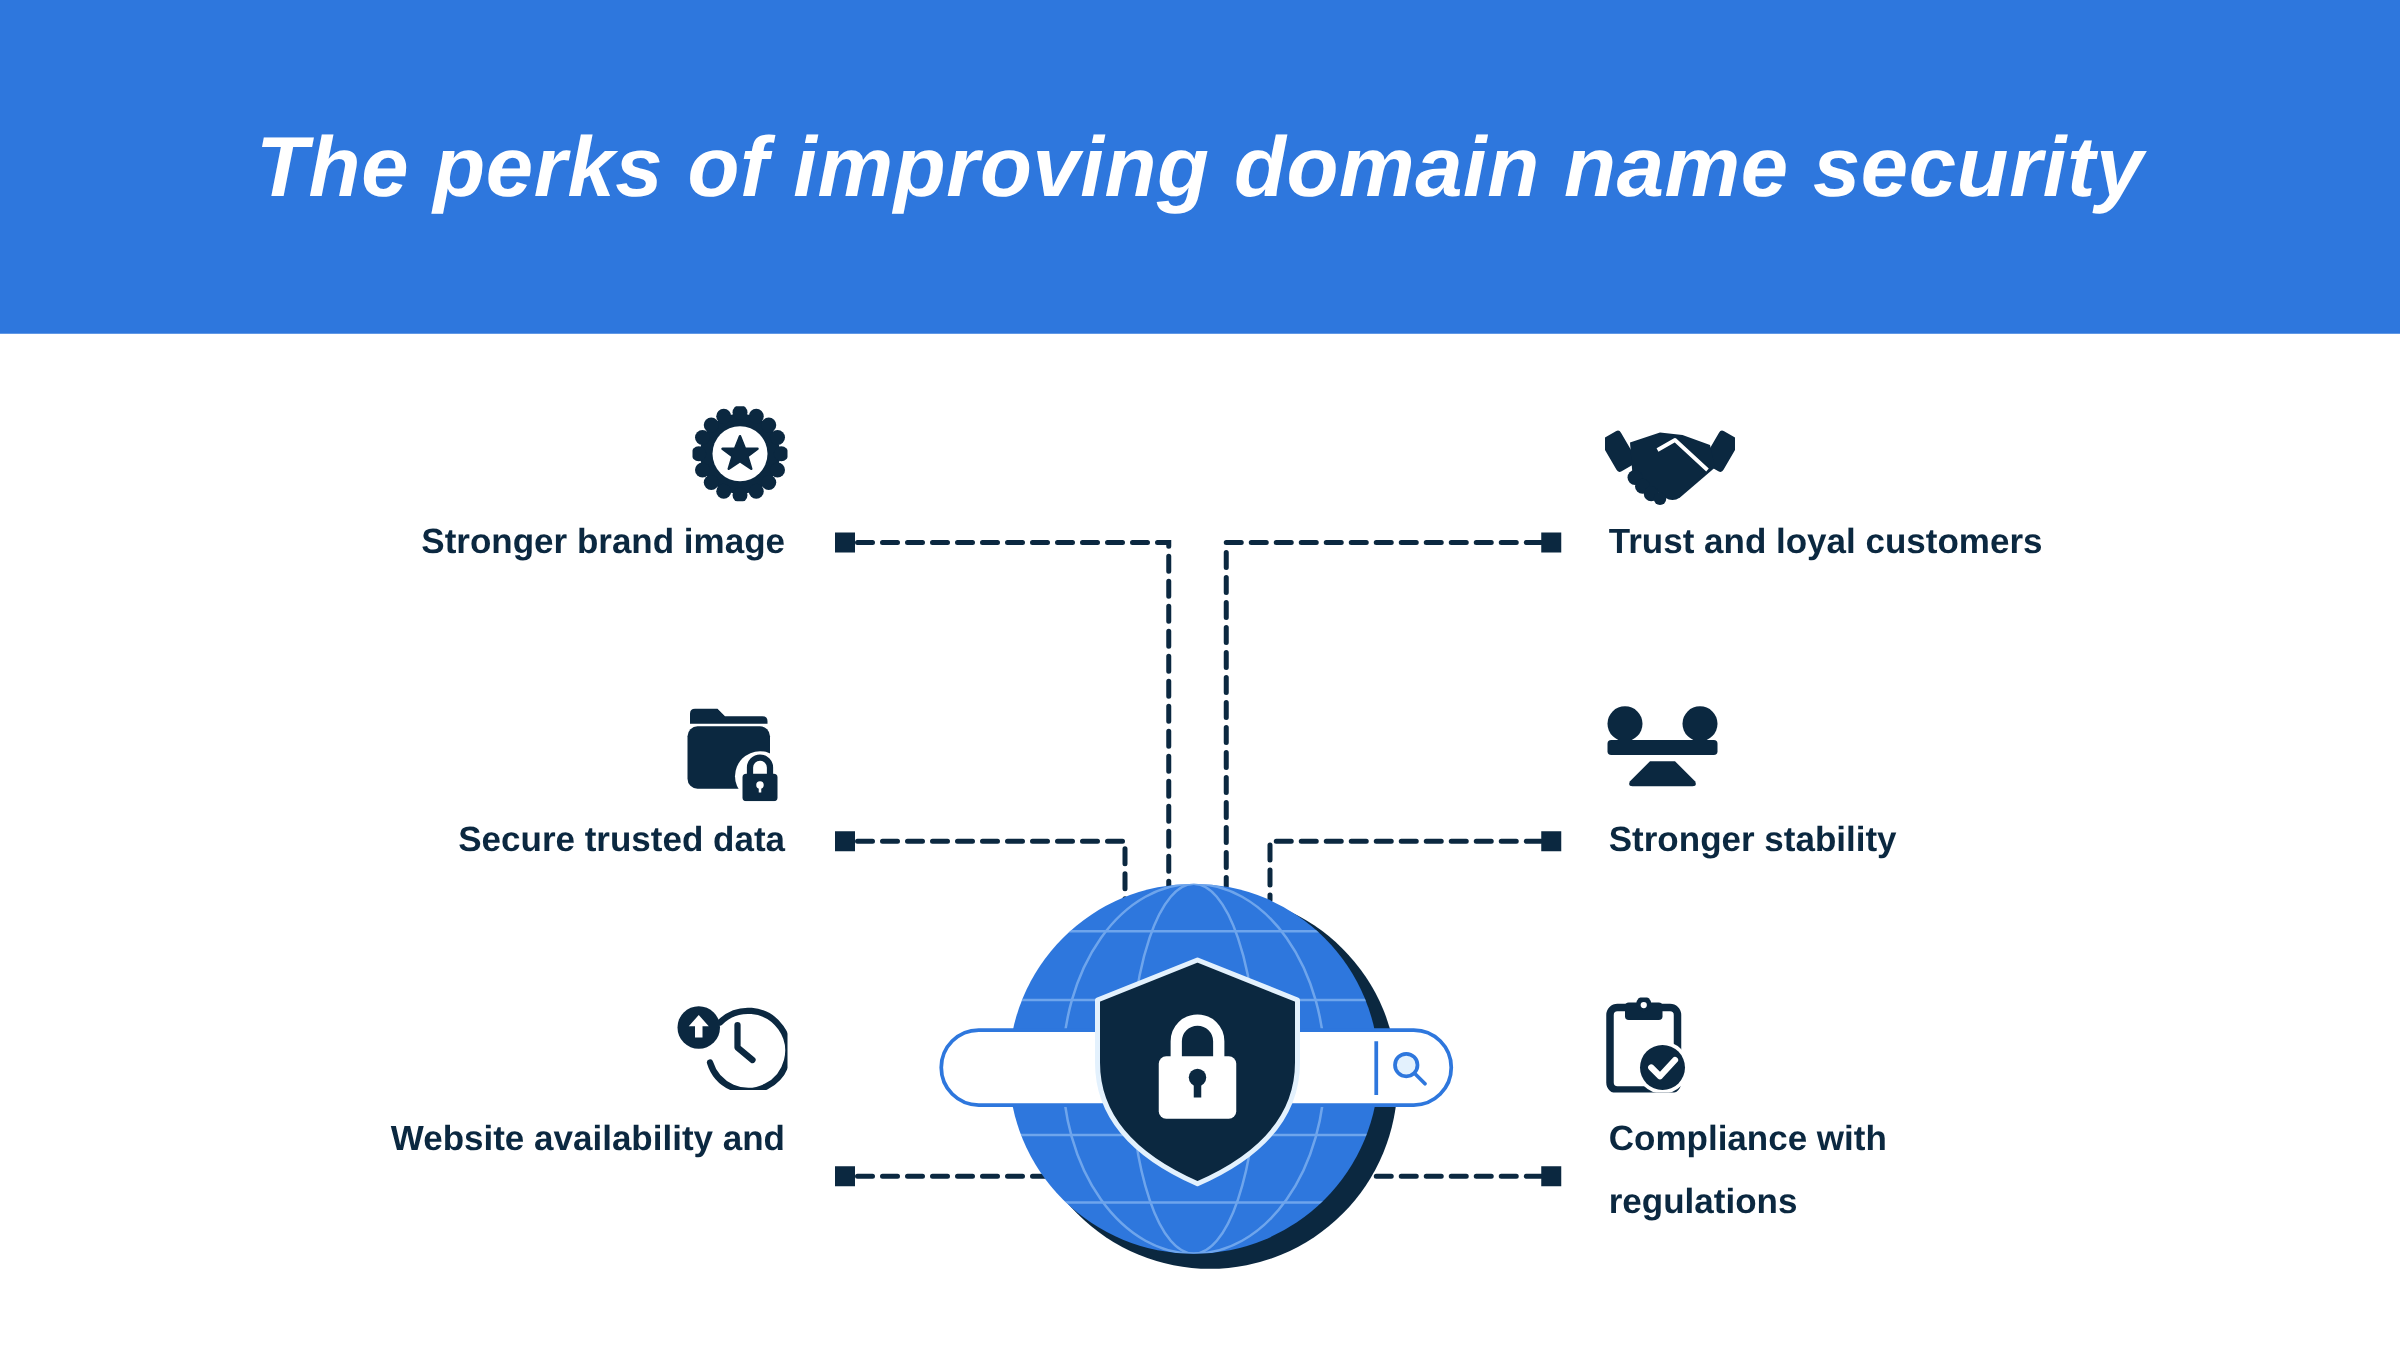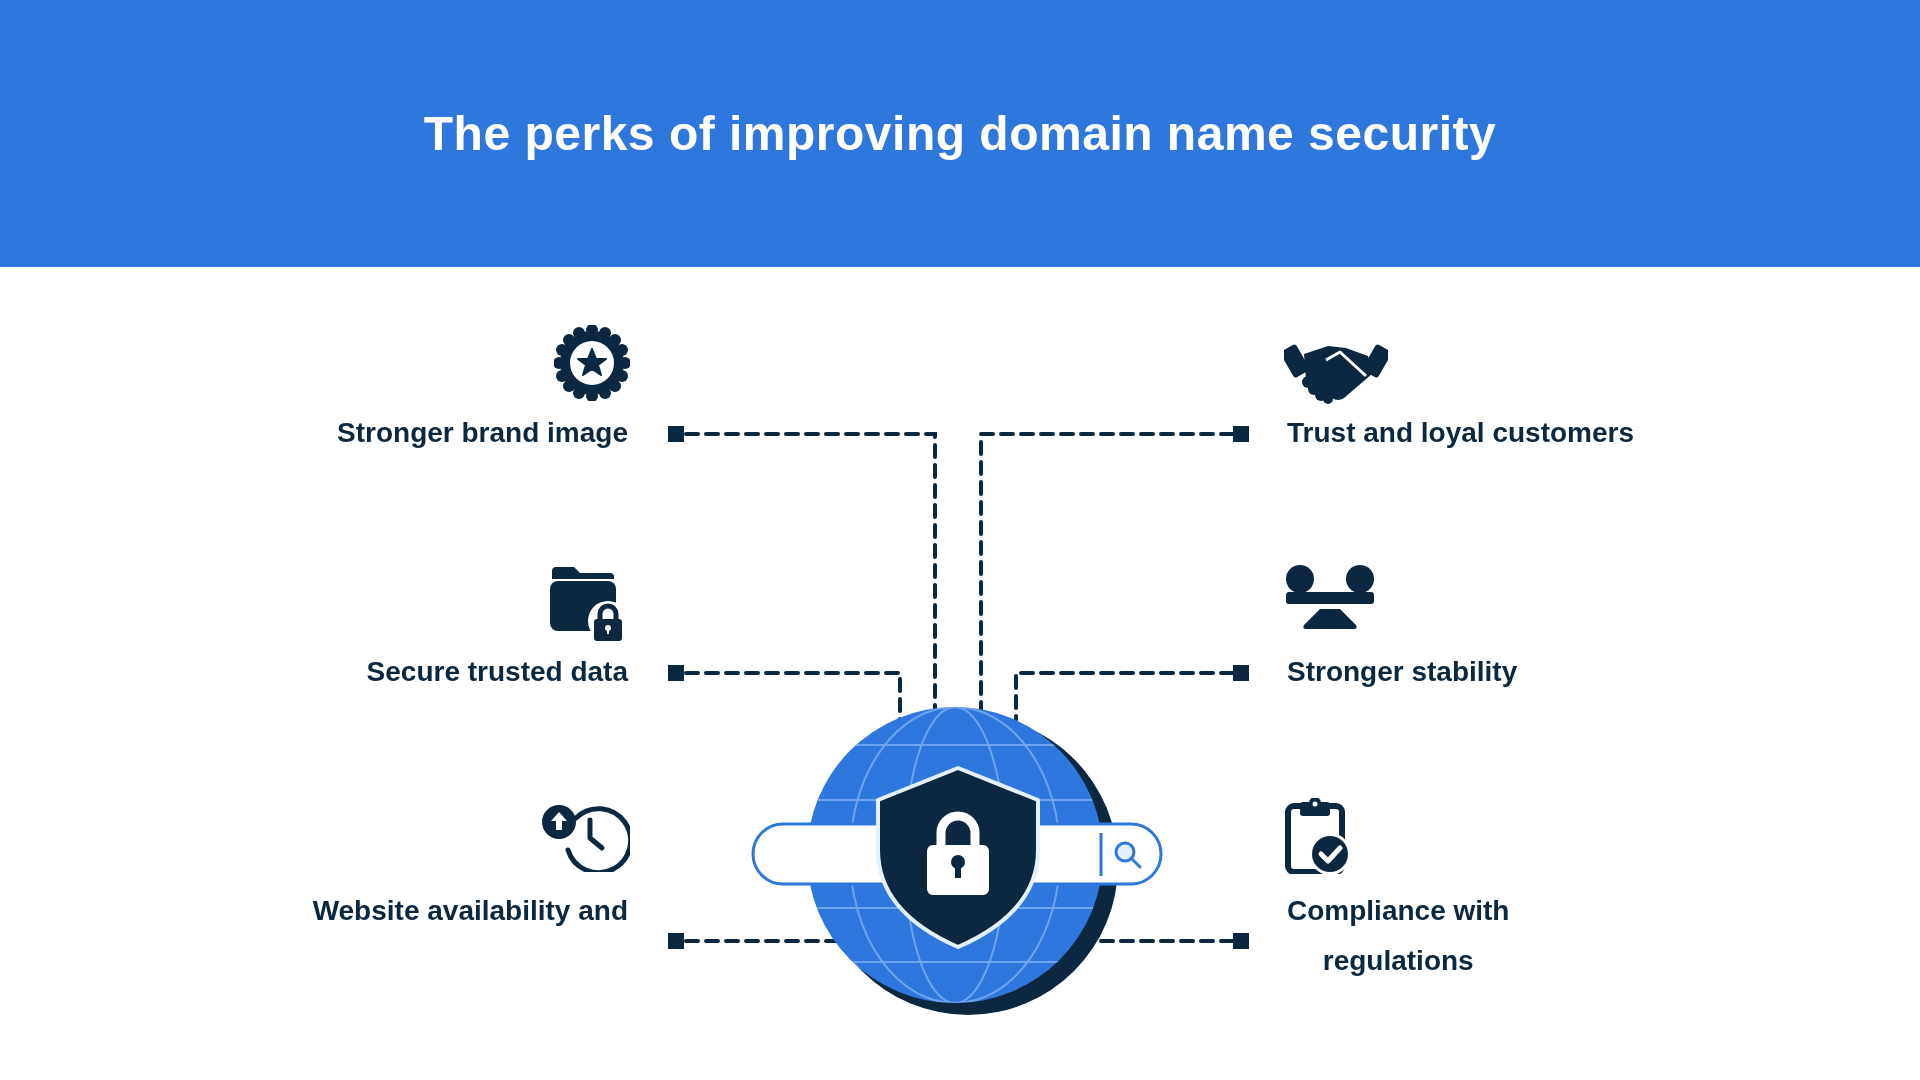--- a/index.html
+++ b/index.html
@@ -1,21 +1,21 @@
 <!DOCTYPE html>
 <html><head>
 <meta charset="utf-8">
 <style>
   html,body{margin:0;padding:0;}
   body{width:1920px;height:1080px;position:relative;overflow:hidden;background:#ffffff;font-family:"Liberation Sans","DejaVu Sans",sans-serif;color:#0b2840;}
   .header{position:absolute;left:0;top:0;width:1920px;height:267px;background:#2e77dd;display:flex;align-items:center;justify-content:center;}
-  .header h1{margin:0;color:#fff;font-size:48px;font-weight:700;letter-spacing:0.5px;}
+  .header h1{margin:0;color:#fff;font-size:68px;font-weight:700;letter-spacing:0.5px;font-style:italic;}
   .label{position:absolute;font-size:28px;font-weight:700;line-height:50px;color:#0b2840;}
   .label.left{text-align:right;}
-  .label.right{text-align:center;}
+  .label.right{text-align:left;}
   .icon{position:absolute;}
   svg.lines{position:absolute;left:0;top:0;}
 </style>
 </head>
 <body>
 
 <div class="header">
   <h1>The perks of improving domain name security</h1>
 </div>
 

